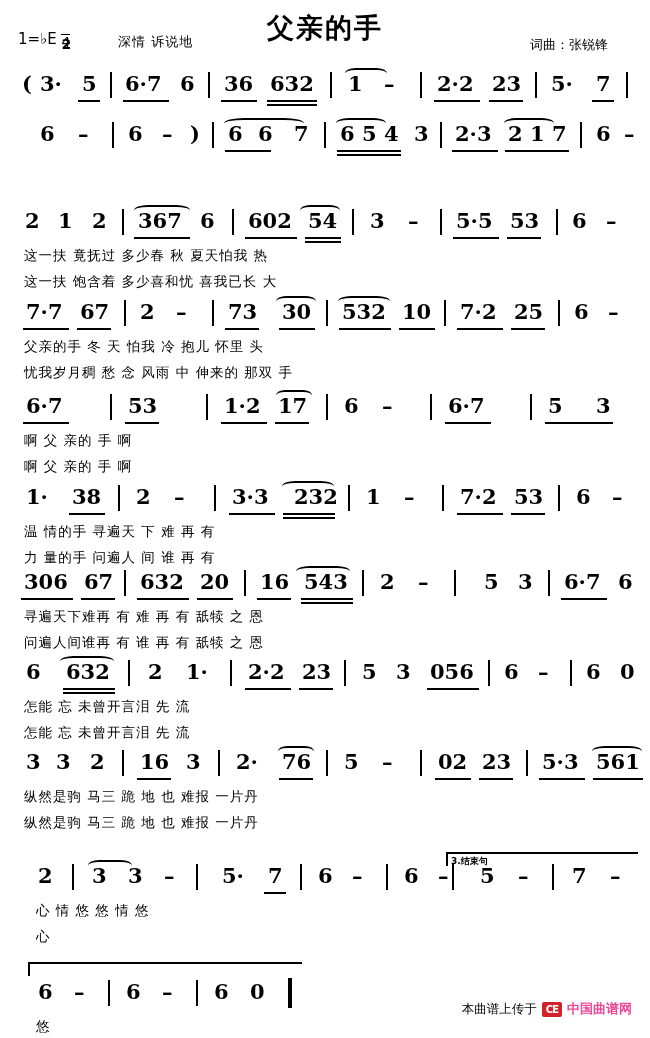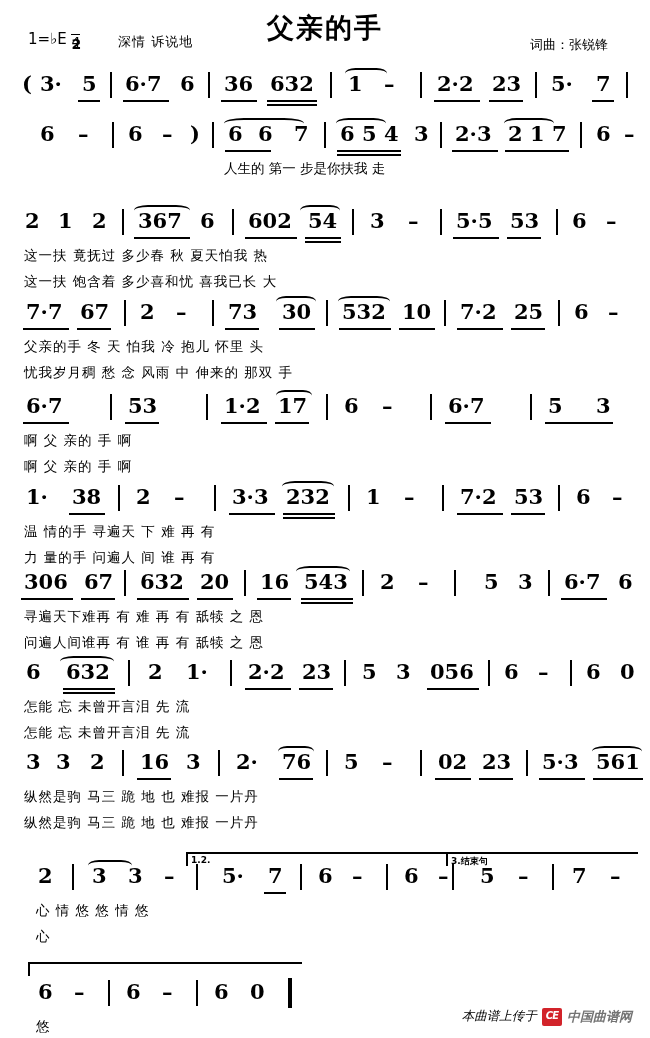--- a/index.html
+++ b/index.html
@@ -9,21 +9,21 @@
     color:#000;overflow:hidden;
   }
   .sheet{position:relative;width:650px;height:1038px;}
 
   
   .title{
     position:absolute;top:10px;left:0;width:650px;text-align:center;
     font-size:27px;font-weight:bold;letter-spacing:2px;
     font-family:"DejaVu Serif","Liberation Serif",serif;
   }
-  .keysig{position:absolute;top:30px;left:28px;font-size:15px;}
+  .keysig{position:absolute;top:30px;left:18px;font-size:15px;}
   .keysig .frac{display:inline-block;vertical-align:-3px;text-align:center;line-height:1;}
   .keysig .frac .n{display:block;font-size:14px;}
   .keysig .frac .d{display:block;font-size:14px;border-top:1px solid #000;}
   .mood{position:absolute;top:33px;left:118px;font-size:13px;letter-spacing:1px;}
   .credit{position:absolute;top:36px;right:42px;font-size:13px;}
 
   
   .row{position:absolute;left:0;width:650px;}
   .notes{
     position:relative;height:40px;
@@ -42,23 +42,23 @@
   .beam1{position:absolute;height:2px;background:#000;}
   .beam2{position:absolute;height:2px;background:#000;}
   
   .slur{position:absolute;border-top:2px solid #000;border-radius:50%/100%;height:9px;}
 
   
   .ending{position:absolute;border-left:2px solid #000;border-top:2px solid #000;height:12px;}
   .ending .lab{position:absolute;top:1px;left:3px;font-size:9px;font-weight:bold;}
 
   
-  .footer{position:absolute;right:18px;bottom:12px;font-size:12.5px;display:flex;gap:5px;font-style:italic;}
+  .footer{position:absolute;right:18px;bottom:20px;font-size:12.5px;display:flex;align-items:center;gap:5px;}
   .logo{display:inline-block;background:#d2232a;color:#fff;font-size:10px;font-weight:bold;padding:2px 4px;border-radius:2px;letter-spacing:-1px;}
-  .site{color:#737373;font-weight:bold;font-size:13px;}
+  .site{color:#ec4899;font-weight:bold;font-size:13px;}
 </style>
 </head>
 <body>
 
 <div class="sheet">
 
   <div class="title">父亲的手</div>
 
   <div class="keysig">
     <span>1=</span><span>♭E</span>
@@ -130,21 +130,20 @@
       <span class="n" style="left:530px;top:4px">1</span>
       <span class="n" style="left:552px;top:4px">7</span>
       <div class="beam1" style="left:505px;top:30px;width:64px"></div>
       <div class="bar" style="left:580px;top:2px"></div>
       <span class="n" style="left:596px;top:4px">6</span>
       <span class="n" style="left:624px;top:4px">–</span>
       <div class="slur" style="left:224px;top:-2px;width:80px"></div>
       <div class="slur" style="left:336px;top:-2px;width:50px"></div>
       <div class="slur" style="left:504px;top:-2px;width:50px"></div>
     </div>
-    <div class="lyr" style="left:224px;top:40px">人生的  第一 步是你扶我  走</div>
   </div>
 
   <div class="row" style="top:207px">
     <div class="notes">
       <span class="n" style="left:25px;top:4px">2</span>
       <span class="n" style="left:58px;top:4px">1</span>
       <span class="n" style="left:92px;top:4px">2</span>
       <div class="bar" style="left:122px;top:2px"></div>
       <span class="n" style="left:138px;top:4px">367</span>
       <div class="beam1" style="left:134px;top:30px;width:56px"></div>
@@ -239,21 +238,21 @@
     <div class="notes">
       <span class="n" style="left:26px;top:4px">1·</span>
       <span class="n" style="left:72px;top:4px">38</span>
       <div class="beam1" style="left:69px;top:30px;width:36px"></div>
       <div class="bar" style="left:118px;top:2px"></div>
       <span class="n" style="left:136px;top:4px">2</span>
       <span class="n" style="left:174px;top:4px">–</span>
       <div class="bar" style="left:214px;top:2px"></div>
       <span class="n" style="left:232px;top:4px">3·3</span>
       <div class="beam1" style="left:229px;top:30px;width:46px"></div>
-      <span class="n" style="left:286px;top:4px">232</span>
+      <span class="n" style="left:294px;top:4px">232</span>
       <div class="beam1" style="left:283px;top:30px;width:52px"></div>
       <div class="beam2" style="left:283px;top:34px;width:52px"></div>
       <div class="bar" style="left:348px;top:2px"></div>
       <span class="n" style="left:366px;top:4px">1</span>
       <span class="n" style="left:404px;top:4px">–</span>
       <div class="bar" style="left:442px;top:2px"></div>
       <span class="n" style="left:460px;top:4px">7·2</span>
       <div class="beam1" style="left:457px;top:30px;width:46px"></div>
       <span class="n" style="left:514px;top:4px">53</span>
       <div class="beam1" style="left:511px;top:30px;width:34px"></div>
@@ -357,23 +356,20 @@
       <span class="n" style="left:596px;top:4px">561</span>
       <div class="beam1" style="left:593px;top:30px;width:50px"></div>
       <div class="slur" style="left:278px;top:-2px;width:36px"></div>
       <div class="slur" style="left:592px;top:-2px;width:50px"></div>
     </div>
     <div class="lyr" style="left:24px;top:40px;letter-spacing:1px">纵然是驹 马三 跪 地    也 难报 一片丹</div>
     <div class="lyr" style="left:24px;top:66px;letter-spacing:1px">纵然是驹 马三 跪 地    也 难报 一片丹</div>
   </div>
 
   <div class="row" style="top:838px">
-    <div class="ending" style="left:186px;top:14px;width:260px">
-      <span class="lab">1.2.</span>
-    </div>
     <div class="ending" style="left:446px;top:14px;width:190px">
       <span class="lab">3.结束句</span>
     </div>
     <div class="notes" style="margin-top:24px">
       <span class="n" style="left:38px;top:4px">2</span>
       <div class="bar" style="left:72px;top:2px"></div>
       <span class="n" style="left:92px;top:4px">3</span>
       <span class="n" style="left:128px;top:4px">3</span>
       <span class="n" style="left:164px;top:4px">–</span>
       <div class="bar" style="left:196px;top:2px"></div>

